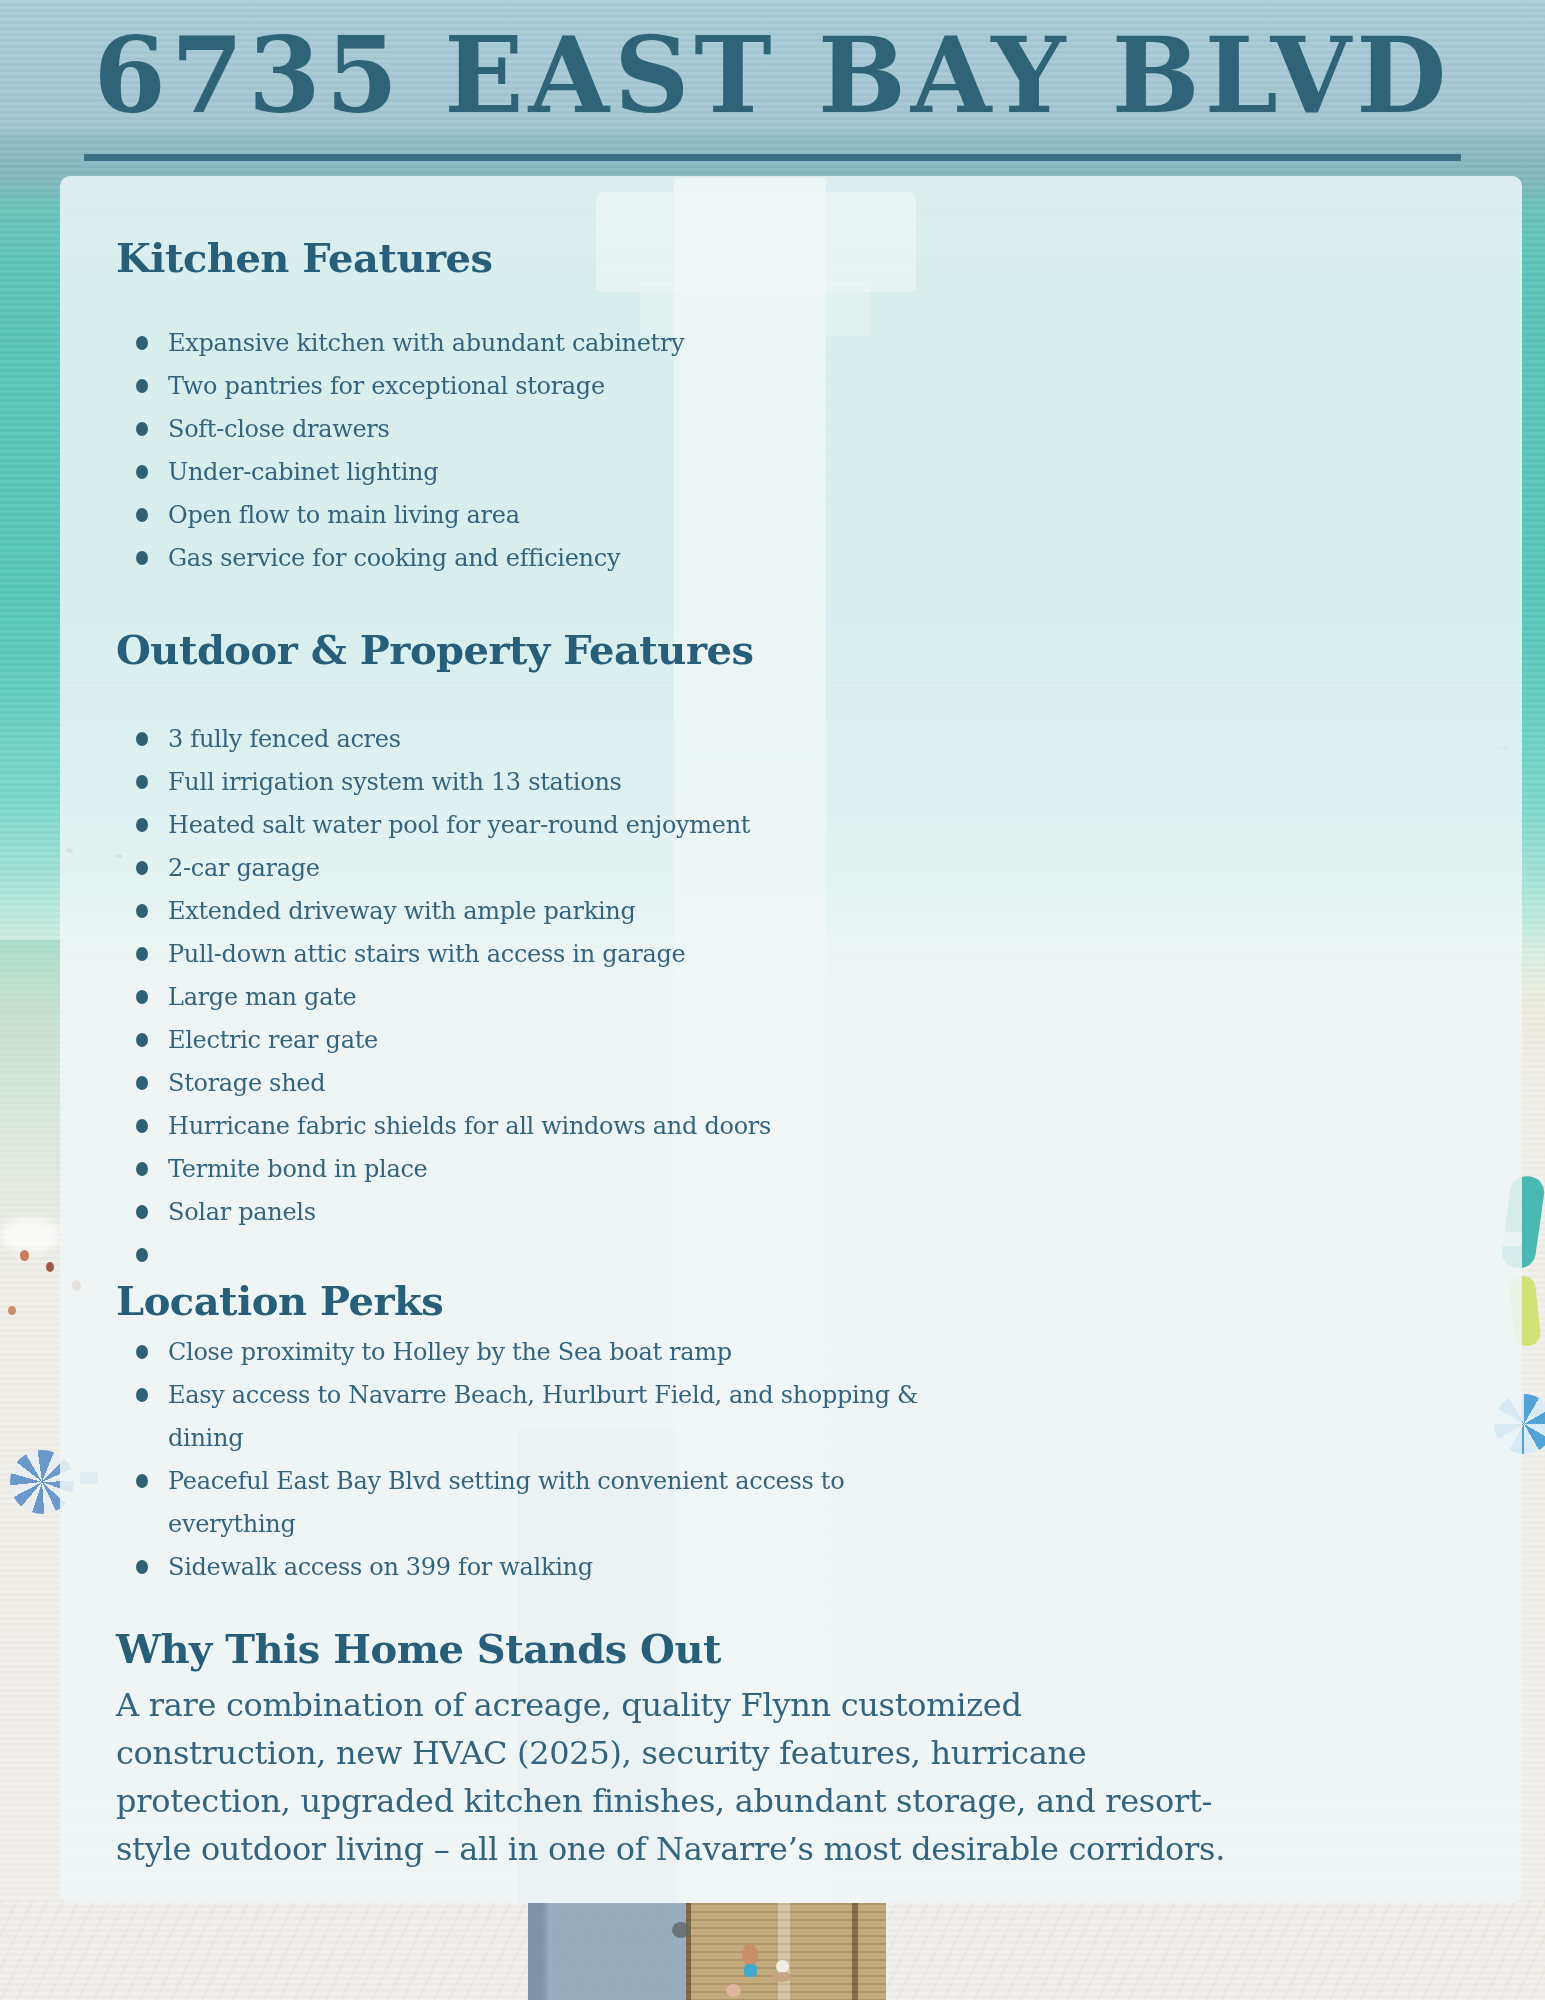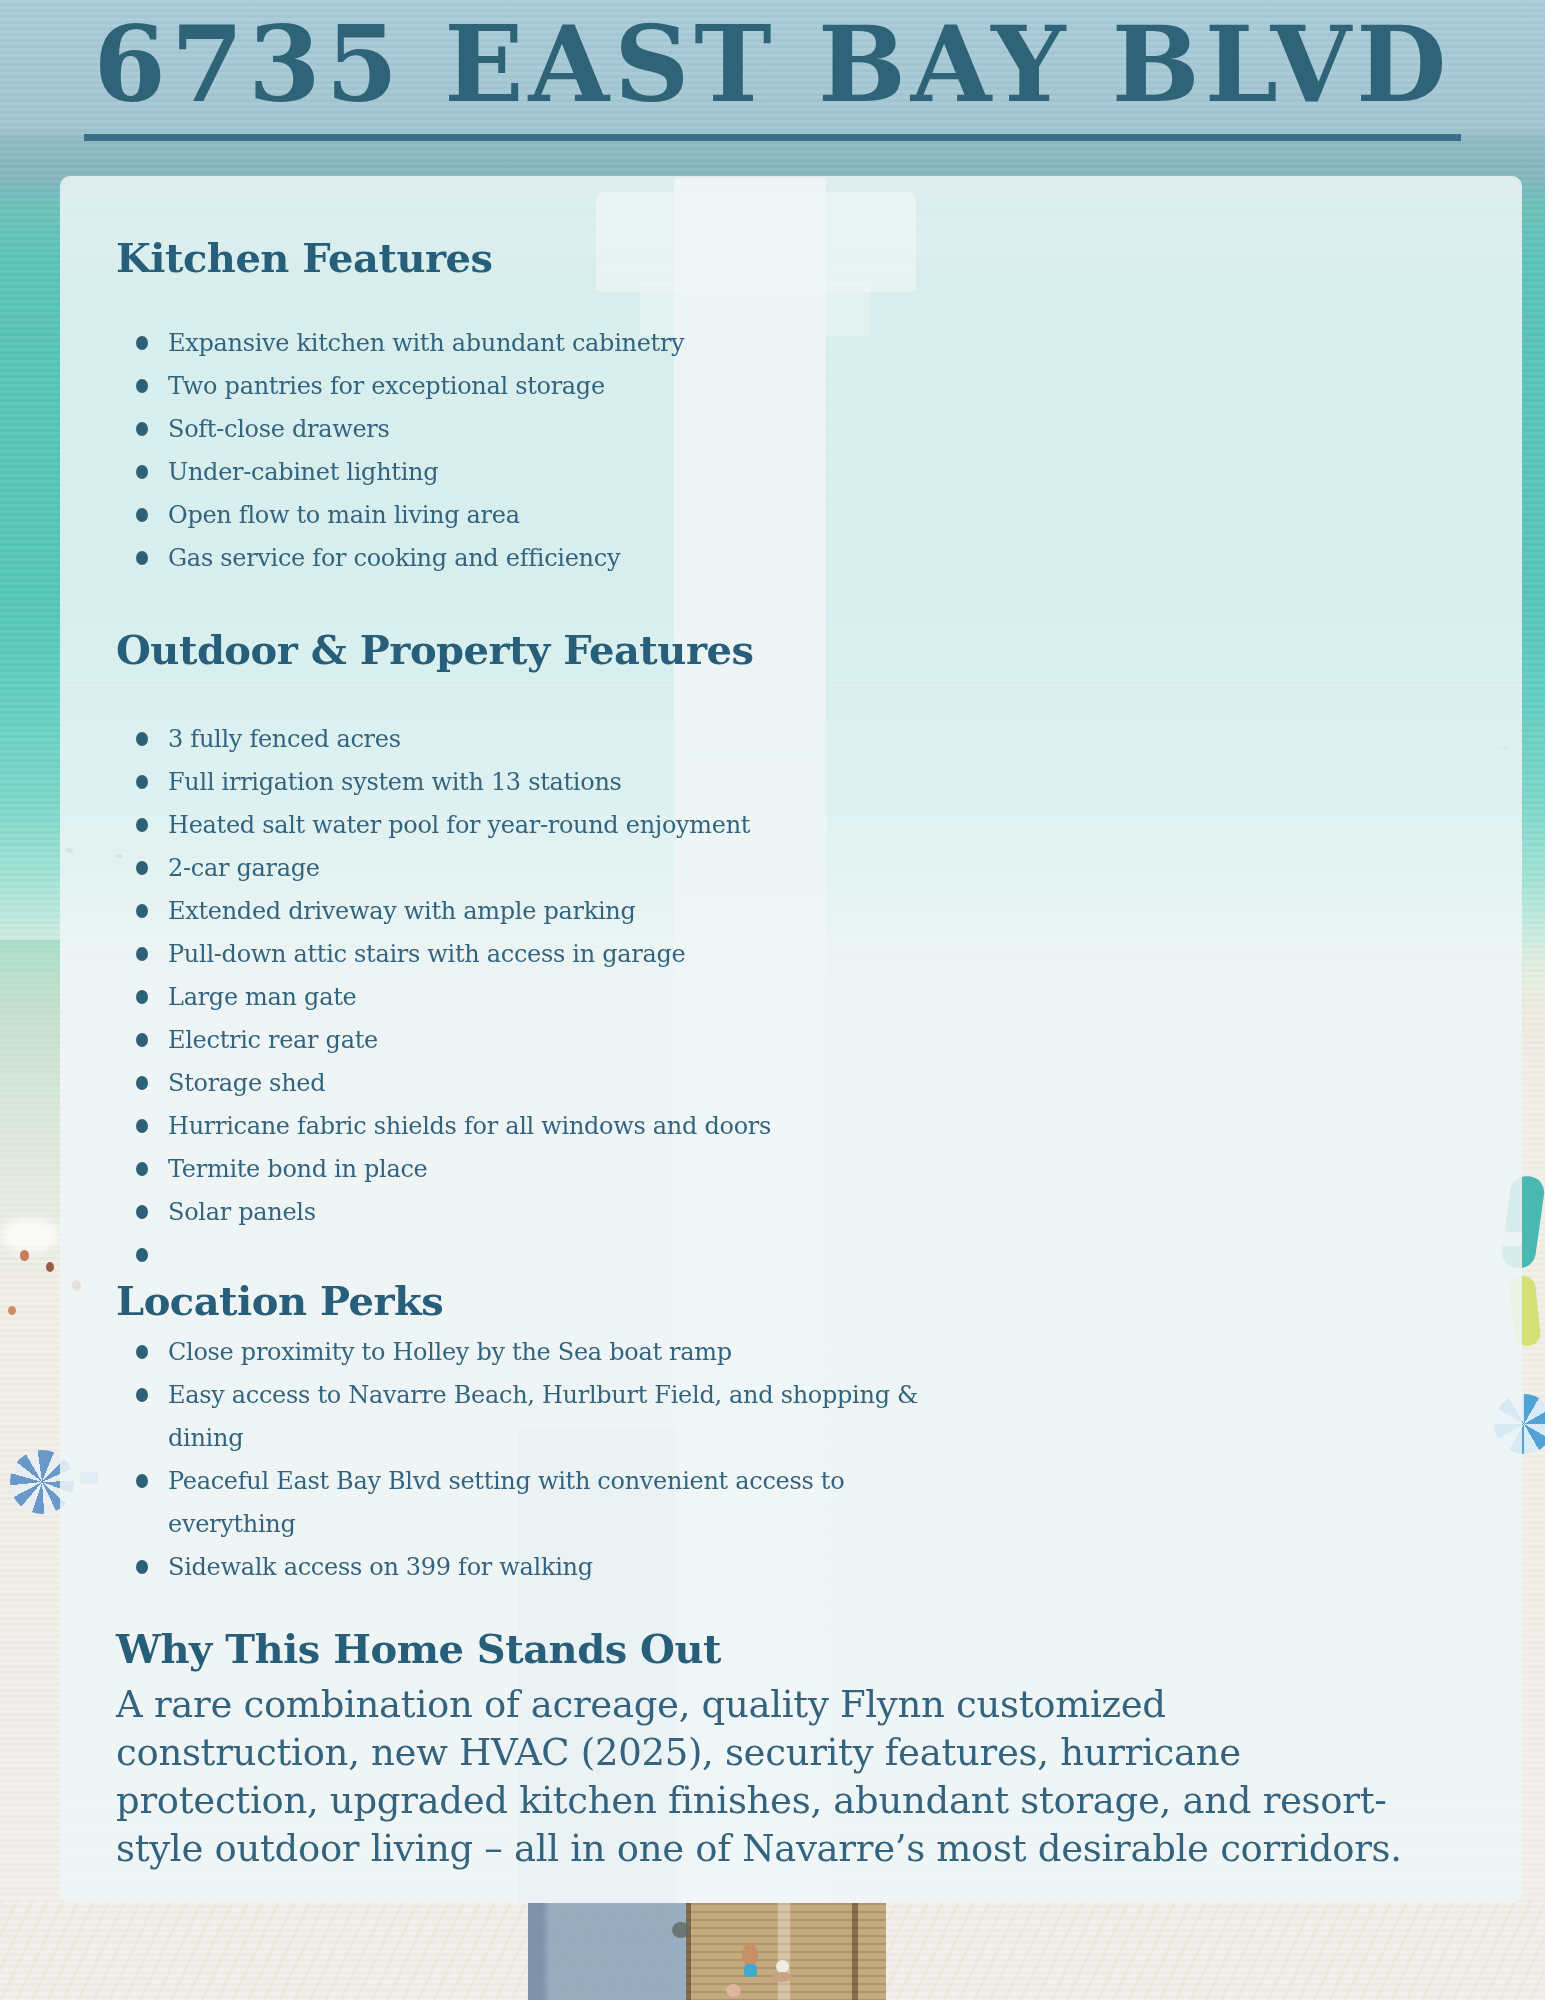--- a/index.html
+++ b/index.html
@@ -79,23 +79,23 @@
   .board-right{position:absolute;left:1512px;top:1276px;width:26px;height:70px;border-radius:12px;background:#cfe06a;transform:rotate(-6deg);opacity:.9;}
   .towel-right{position:absolute;left:1500px;top:1232px;width:22px;height:14px;border-radius:3px;background:#e5e9ea;opacity:.9;}
   .umbrella-right{
     position:absolute;left:1494px;top:1394px;width:60px;height:60px;border-radius:50%;
     background:repeating-conic-gradient(#4a9fd4 0 30deg, #d9ebf6 30deg 60deg);opacity:.95;
   }
 
   
   .title-wrap{position:absolute;left:0;top:14px;width:1545px;text-align:center;}
   .title{
-    display:inline-block;margin:1px;
+    display:inline-block;margin:12px;
     font-size:104px;line-height:100px;font-weight:bold;letter-spacing:5px;
-    color:#2f6378;padding:0 10px 19px 10px;border-bottom:7px solid #3a6e84;
+    color:#2f6378;padding:0 10px 28px 10px;border-bottom:7px solid #3a6e84;
   }
 
   
   .panel{
     position:absolute;left:60px;top:176px;width:1430px;height:1727px;
     background:rgba(238,246,247,.85);border-radius:10px;padding-left:32px;
   }
   .content{padding:58px 40px 0 24px;}
   .section-heading{
     margin:0;font-size:40px;line-height:48px;font-weight:bold;
@@ -110,21 +110,21 @@
   .feature-item{display:flex;align-items:flex-start;min-height:43px;}
   .bullet-dot{
     flex:0 0 auto;width:12px;height:14px;border-radius:50%;
     background:#2f6176;margin:14px 20px 0 20px;
   }
   .li-text{
     font-size:24px;line-height:43px;color:#33647f;
     letter-spacing:-0.3px;white-space:pre-line;
   }
   .closing-paragraph{
-    margin:8px 0 0 0;font-size:37px;line-height:48px;color:#33647f;
+    margin:8px 0 0 0;font-size:32px;line-height:48px;color:#33647f;
     letter-spacing:-0.3px;white-space:pre-line;
   }
 </style>
 </head>
 <body>
 
 <div class="page">
 
   <div class="bg"></div>
   <div class="shore-left"></div>

